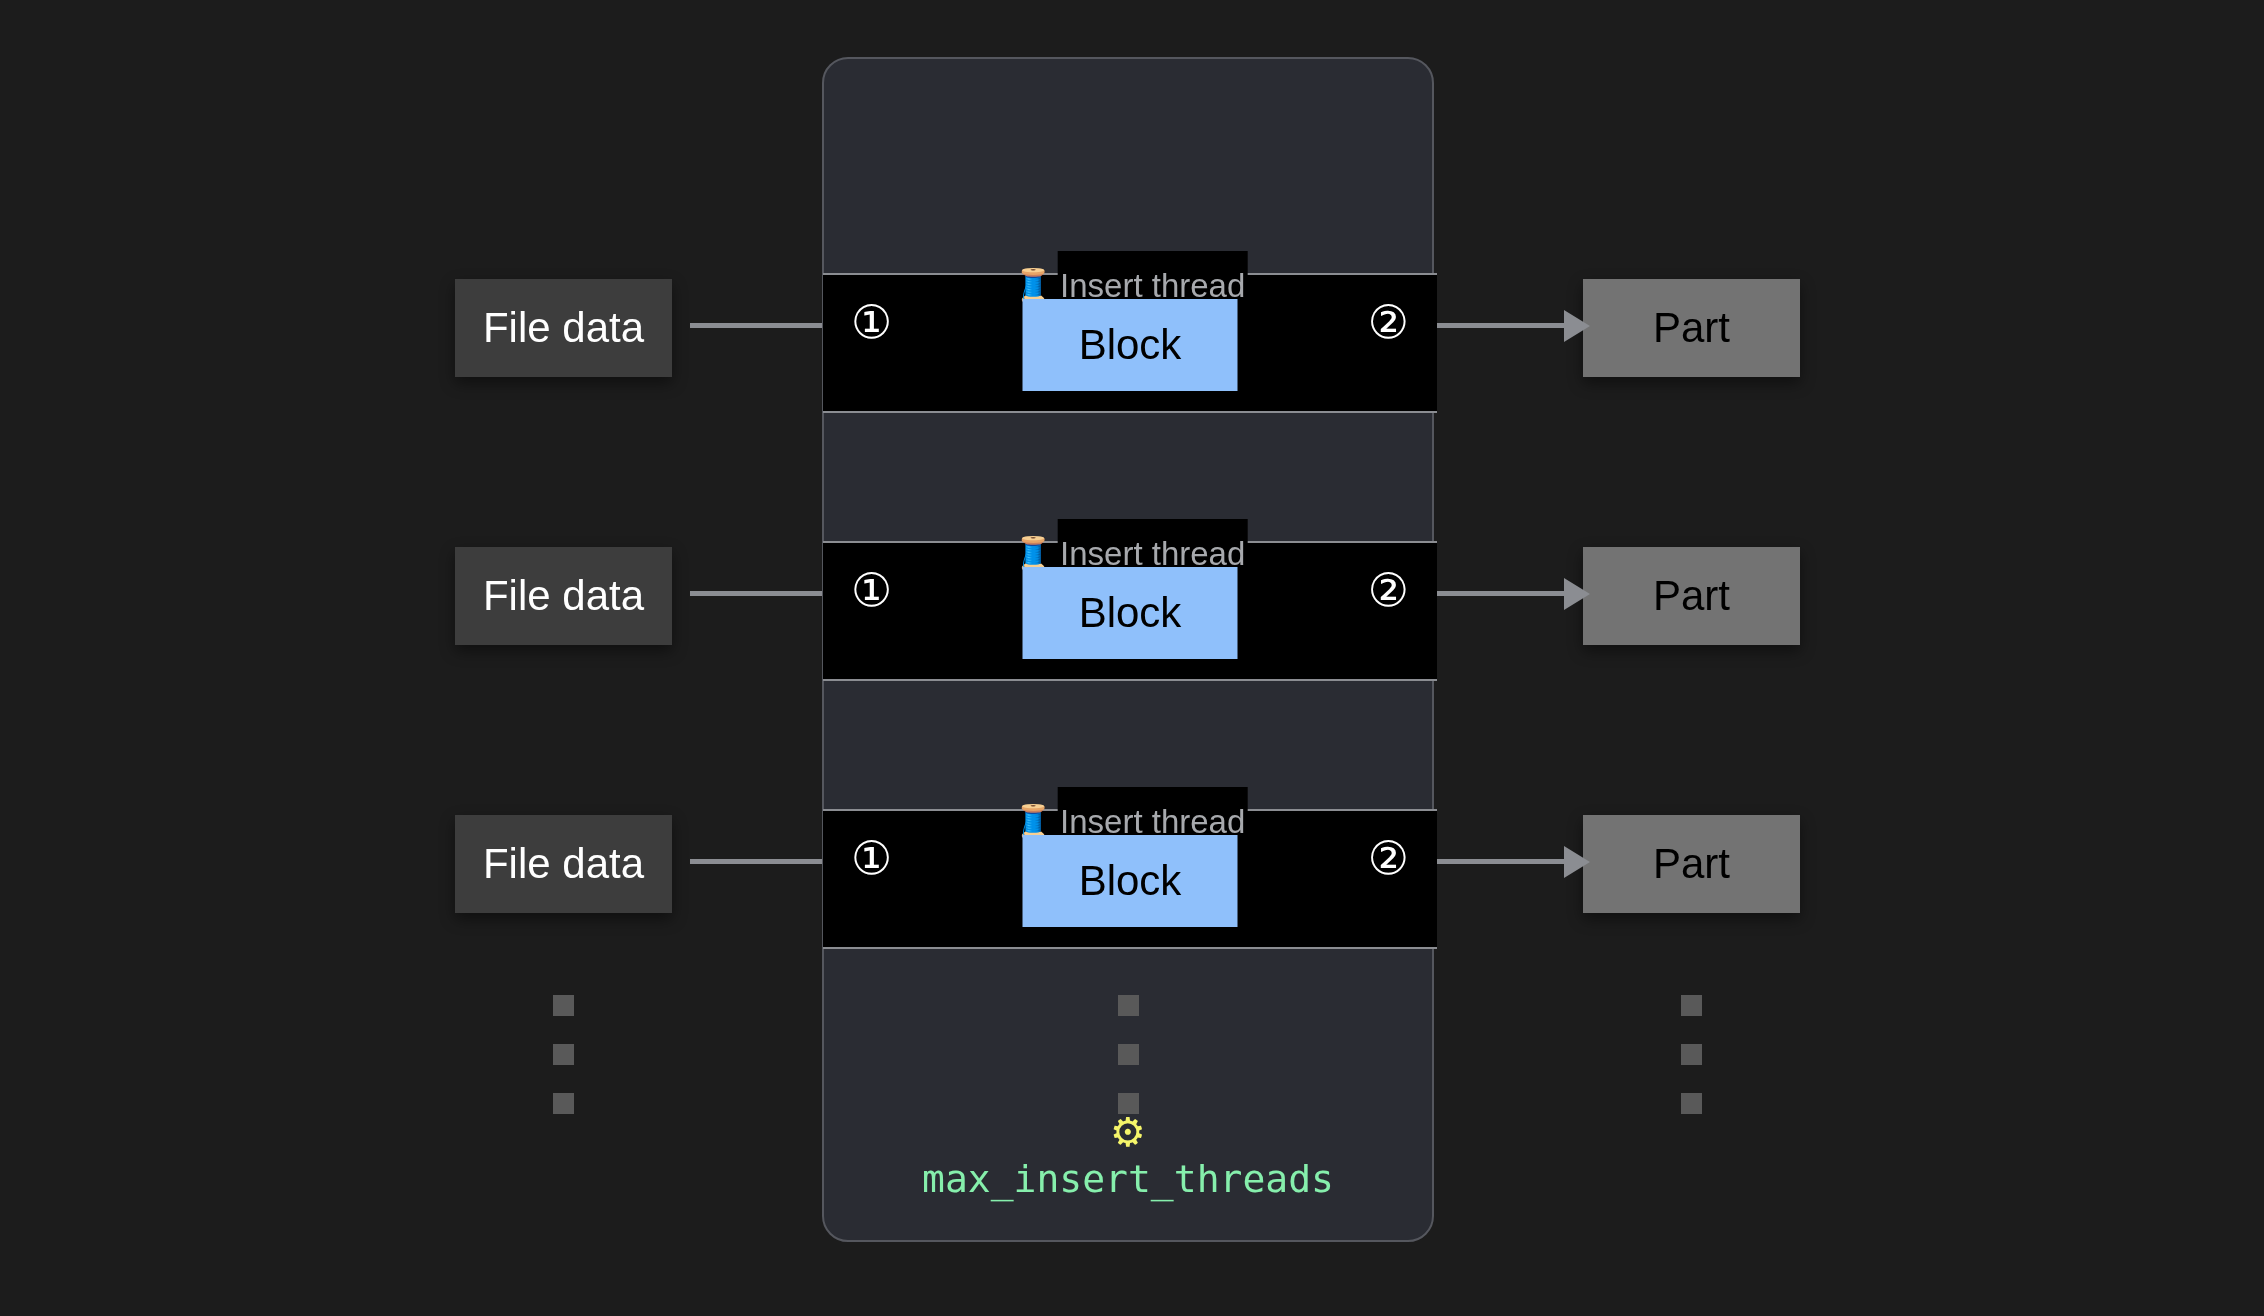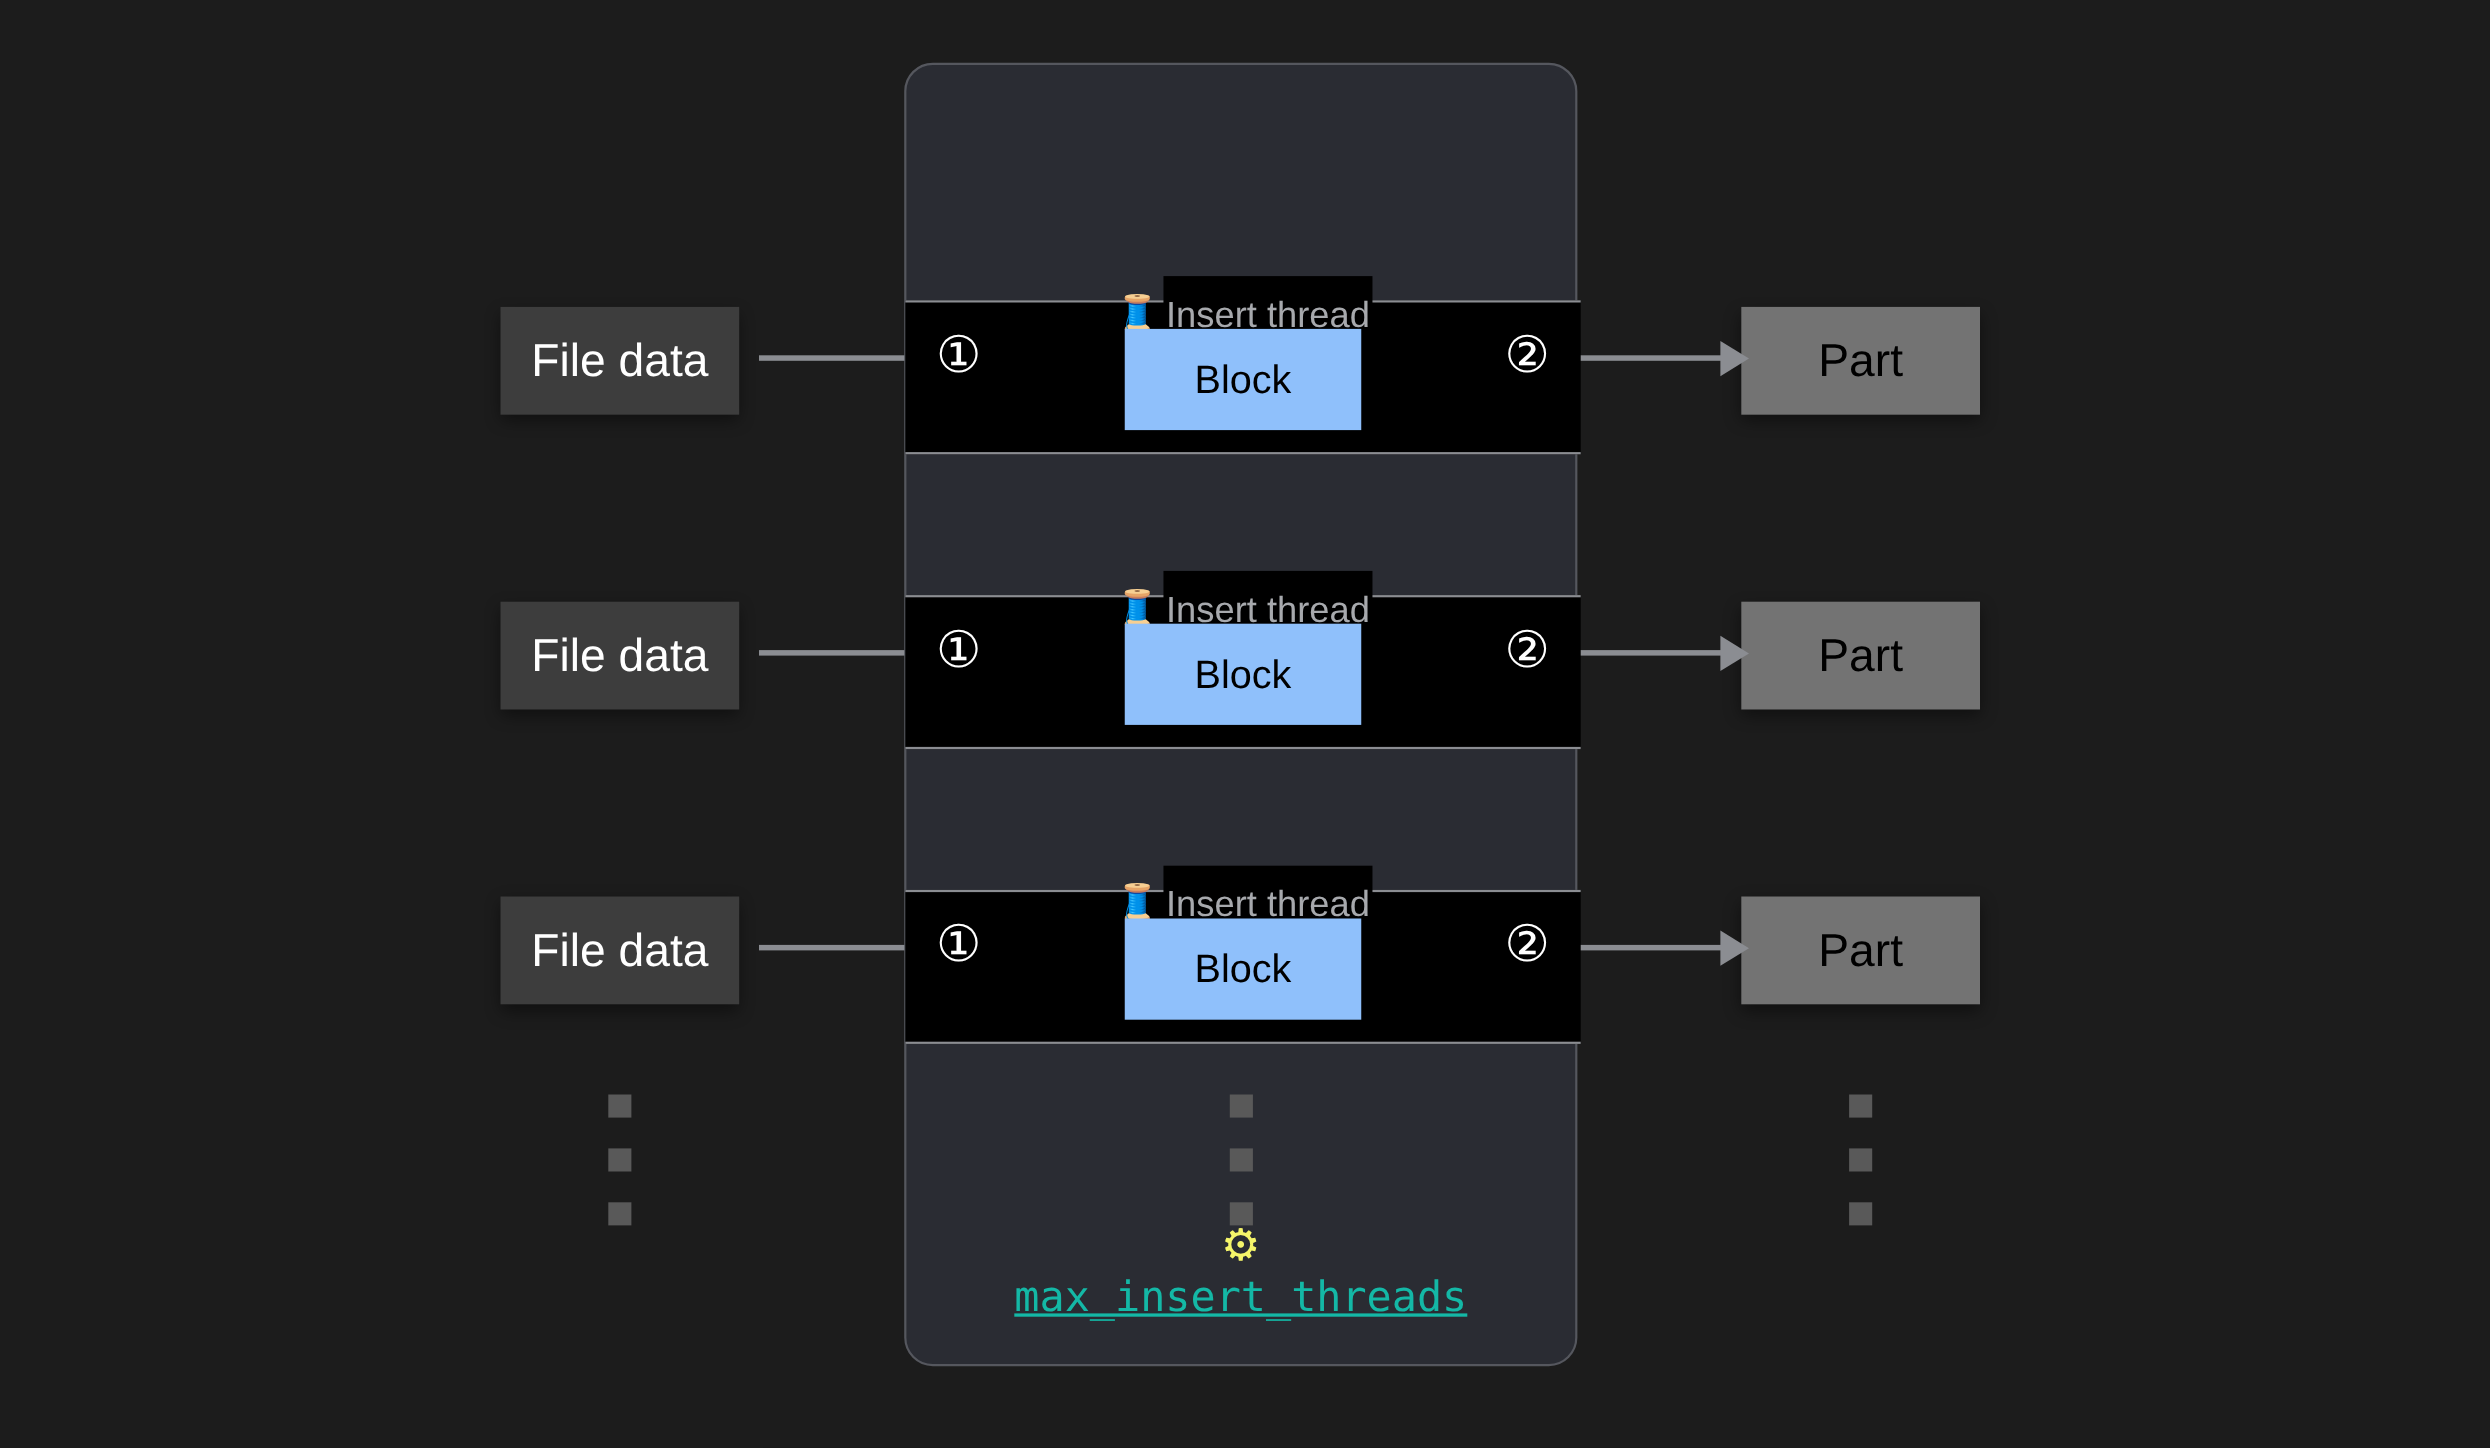--- a/index.html
+++ b/index.html
@@ -124,21 +124,21 @@
     left: 50%;
     transform: translateX(-50%);
     top: 24px;
     width: 215px;
     height: 92px;
     background: #8fc0fb;
     display: flex;
     align-items: center;
     justify-content: center;
     color: #000000;
-    font-size: 36px;
+    font-size: 42px;
   }
 
   
   .side-box {
     position: absolute;
     width: 217px;
     height: 98px;
     display: flex;
     align-items: center;
     justify-content: center;
@@ -209,25 +209,24 @@
     align-items: center;
     gap: 8px;
   }
   .setting .gear {
     color: #f5f56a;
     font-size: 40px;
     line-height: 1;
     font-family: "DejaVu Sans", sans-serif;
   }
   .setting .setting-name {
-    color: #14b8a6;
+    color: #86efac;
     font-size: 38px;
     line-height: 1;
     font-family: "DejaVu Sans Mono", monospace;
-    text-decoration: underline;
   }
 </style>
 </head>
 <body>
 
 <div id="stage">
 
   <div class="side-box file-box row-y0">
     <span>File data</span>
   </div>

